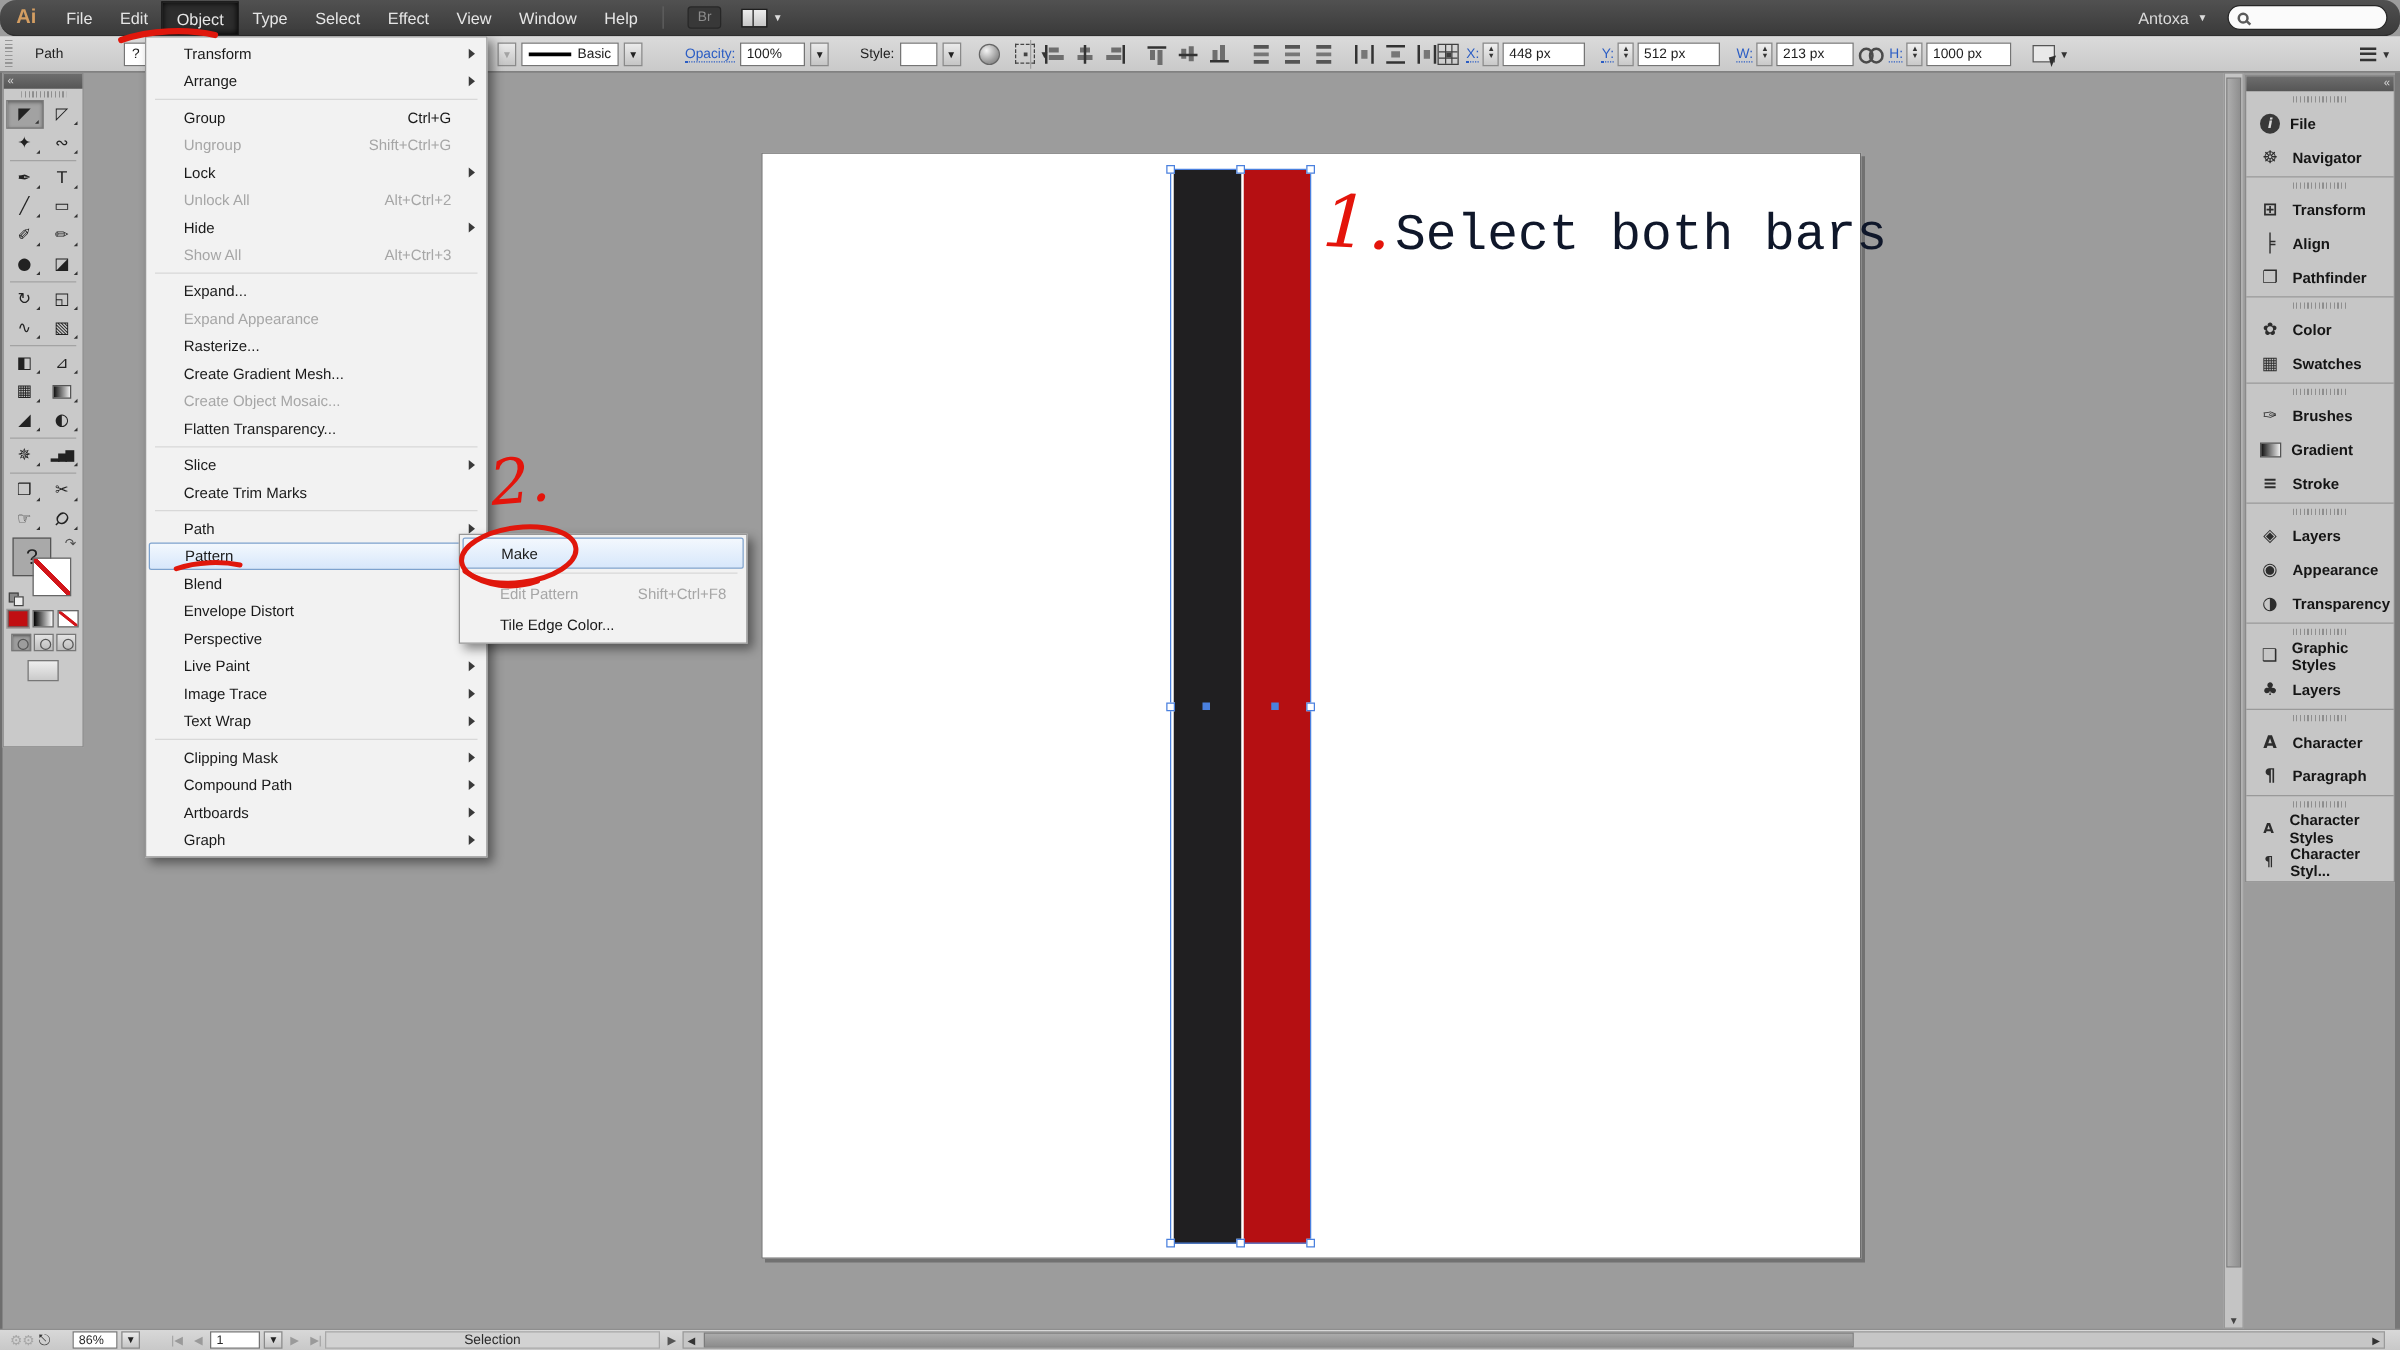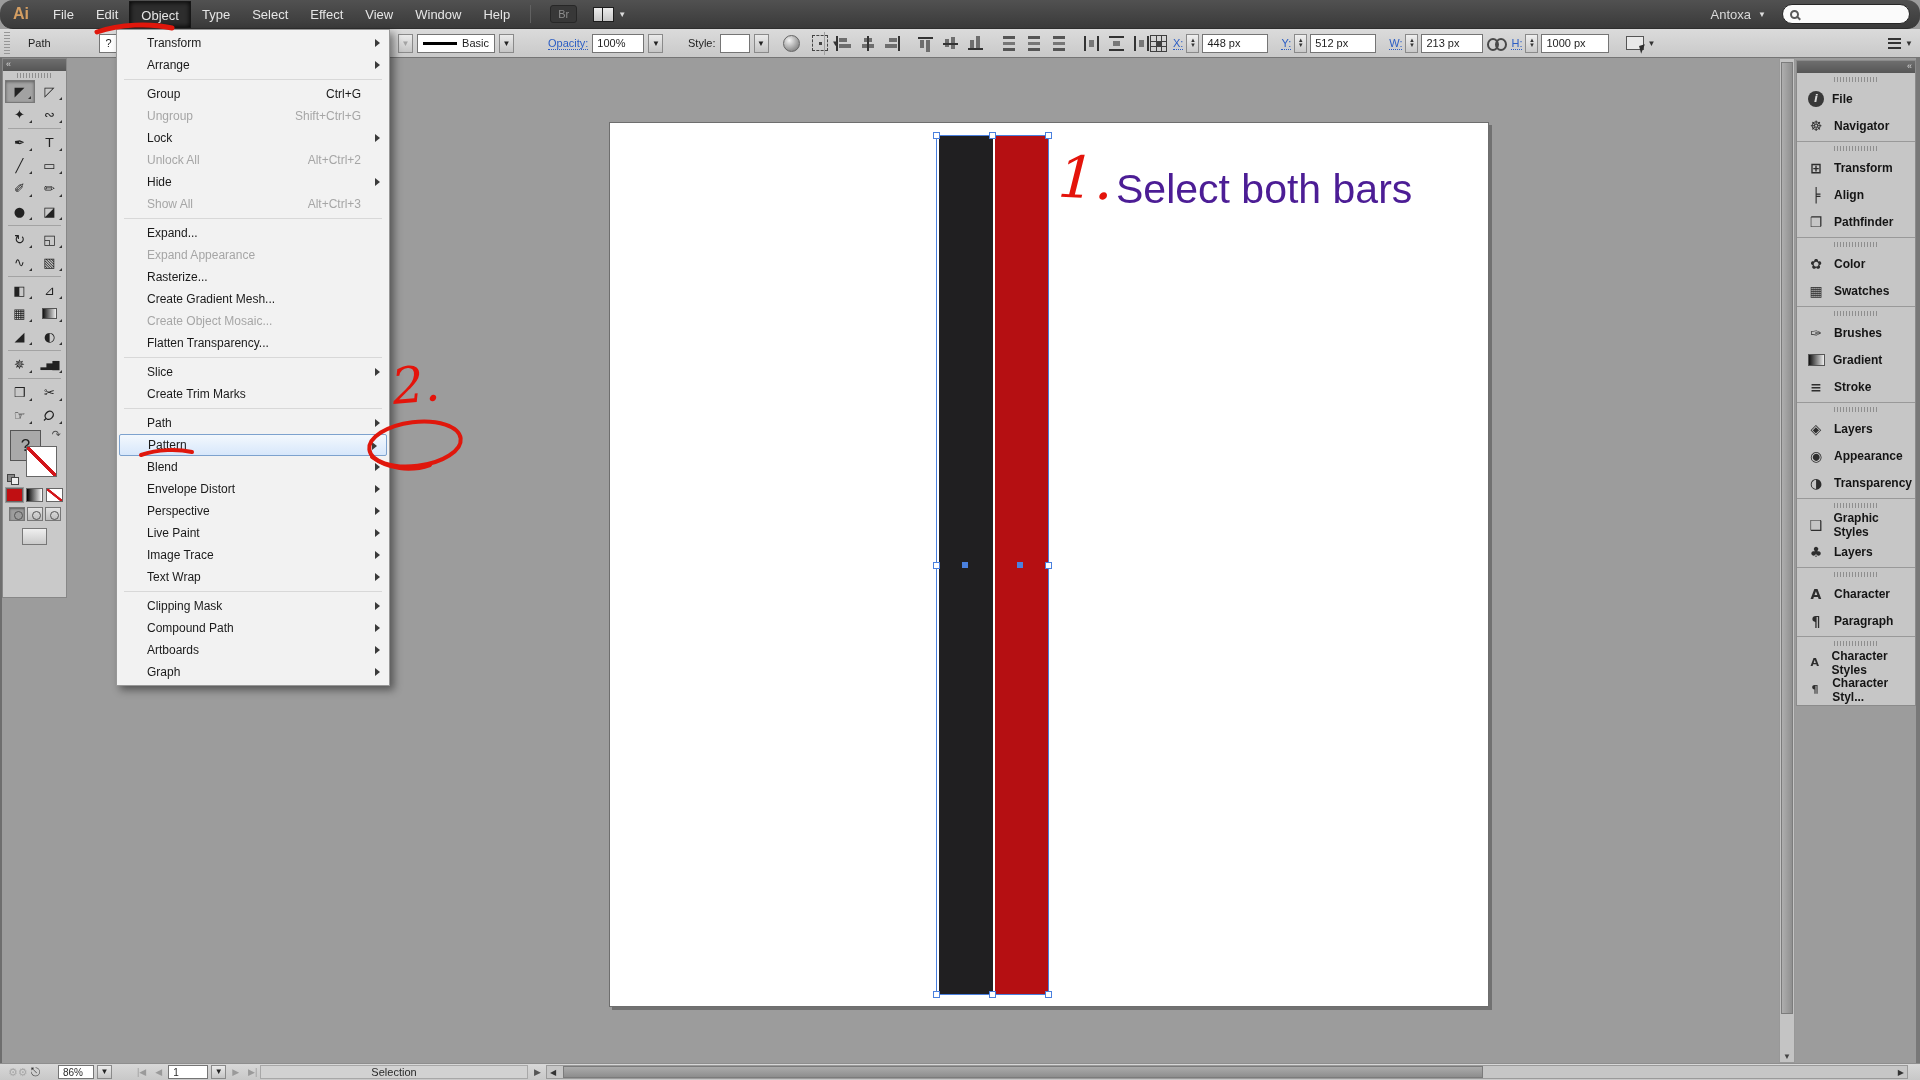--- a/index.html
+++ b/index.html
@@ -193,22 +193,22 @@
     background:repeating-linear-gradient(90deg,#8e8e8e 0 1px,transparent 1px 3px); }
   .ditem { height:27px; display:flex; align-items:center; gap:8px; padding-left:9px;
     font-weight:bold; font-size:12px; color:#151515; }
   .dicon { width:20px; text-align:center; font-size:14px; color:#2d2d2d; font-family:"DejaVu Sans",sans-serif; }
   .dicon.info { width:16px; height:16px; margin-left:2px; background:#383838; color:#d8d8d8;
     border-radius:50%; font-size:11px; line-height:16px; font-weight:bold; font-style:italic; }
   .dicon.gradd { width:17px; height:12px; margin-left:2px; background:linear-gradient(90deg,#111,#eee); border:1px solid #555; }
 
   
   .annot-svg { position:absolute; left:0; top:0; z-index:60; pointer-events:none; }
-  .annot-text { position:absolute; left:1116px; top:166px; font-size:41px; color:#4c1d95;
-    z-index:55; font-family:Liberation Sans, sans-serif; }
+  .annot-text { position:absolute; left:1116px; top:166px; font-size:41px; color:#0f172a;
+    z-index:55; font-family:Liberation Mono, monospace; }
   .step1 { position:absolute; left:1058px; top:144px; font:italic 58px "DejaVu Serif",serif;
     color:#e4140b; transform:rotate(3deg); z-index:55; }
   .step2 { position:absolute; left:392px; top:356px; font:italic 50px "DejaVu Serif",serif;
     color:#e4140b; transform:rotate(-5deg); z-index:55; }
 </style>
 </head>
 <body>
 
 <div class="app">
 
@@ -729,20 +729,33 @@
         <span>Compound Path</span>
       </div>
     <div class="mi has-sub">
         <span>Artboards</span>
       </div>
     <div class="mi has-sub">
         <span>Graph</span>
       </div>
   </div>
 
+  <div class="submenu">
+    <div class="smi hl">
+        <span>Make</span>
+      </div>
+    <div class="msep"></div>
+    <div class="smi dis">
+        <span>Edit Pattern</span>
+        <span class="sc">Shift+Ctrl+F8</span>
+      </div>
+    <div class="smi">
+        <span>Tile Edge Color...</span>
+      </div>
+  </div>
 
   <svg class="annot-svg" width="1920" height="1080">
     <path d="M 97 32 C 120 24 150 23 172 28" stroke="#e0170c" stroke-width="5" fill="none" stroke-linecap="round"></path>
     <path d="M 141 455 C 158 449 178 449 192 452" stroke="#e0170c" stroke-width="4" fill="none" stroke-linecap="round"></path>
     <ellipse cx="415" cy="444" rx="46" ry="22" transform="rotate(-7 415 444)" stroke="#e0170c" stroke-width="4" fill="none"></ellipse>
     <path d="M 372 457 C 388 469 410 472 430 465" stroke="#e0170c" stroke-width="4" fill="none" stroke-linecap="round"></path>
   </svg>
 
 </div>
 

